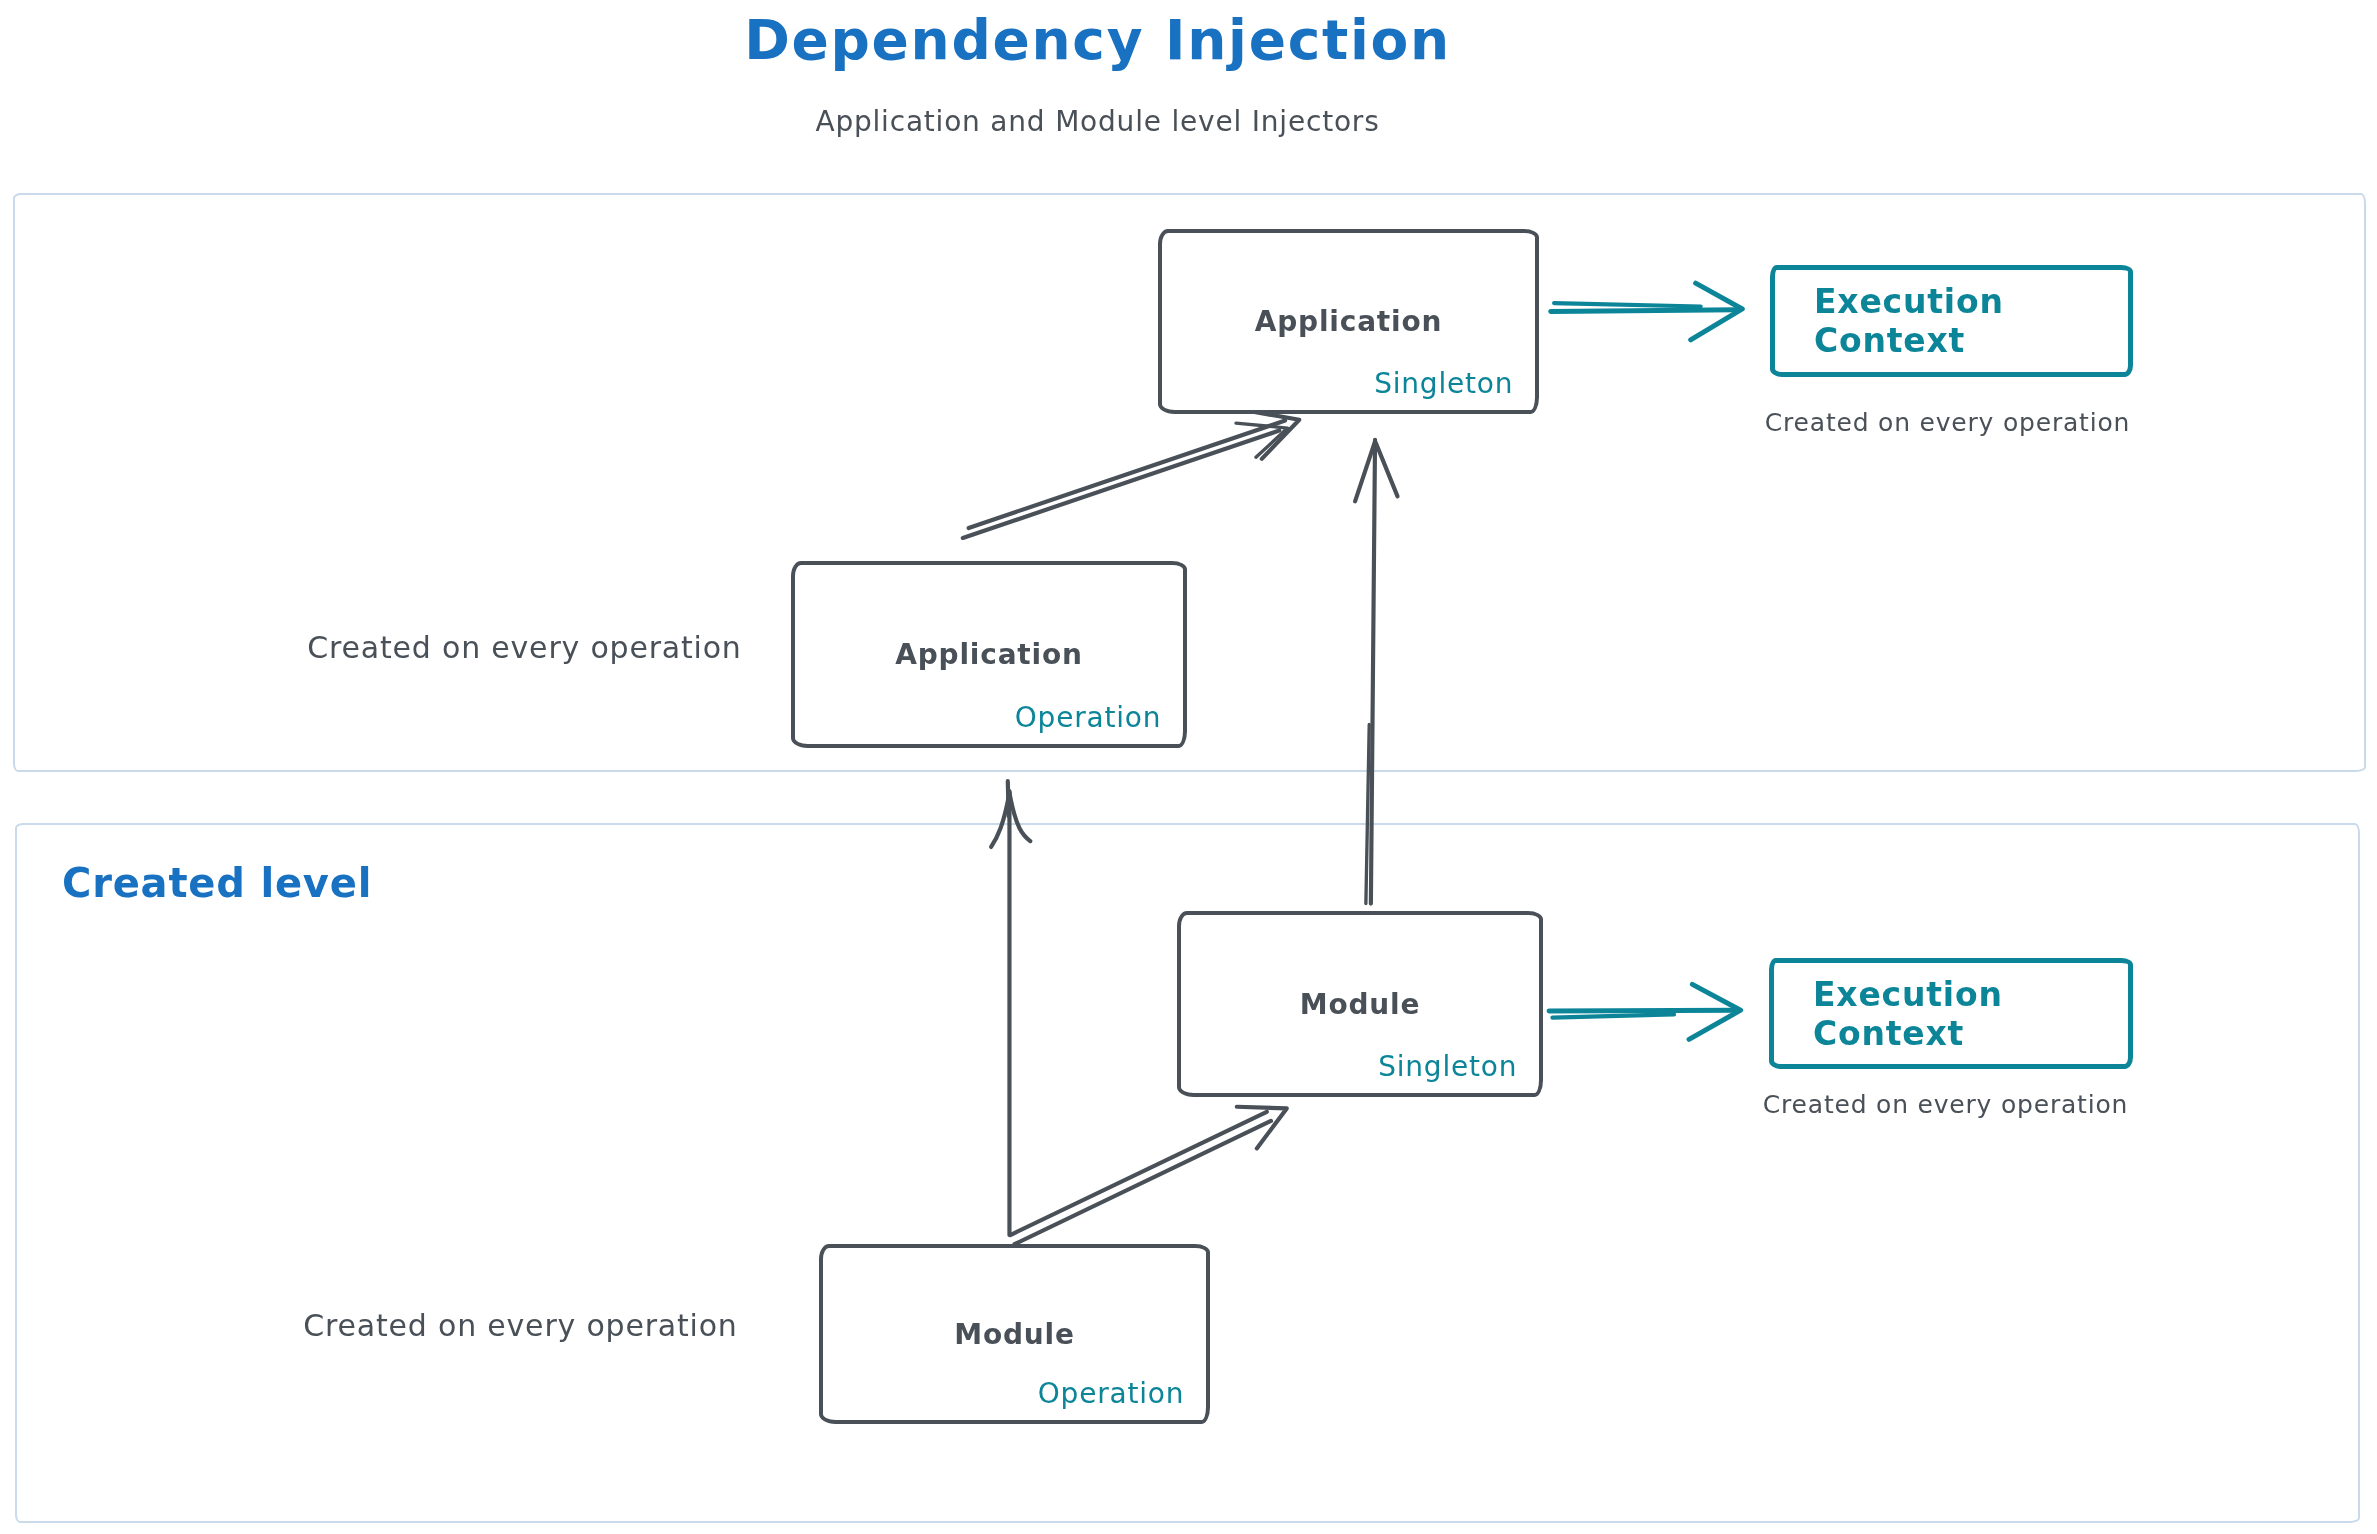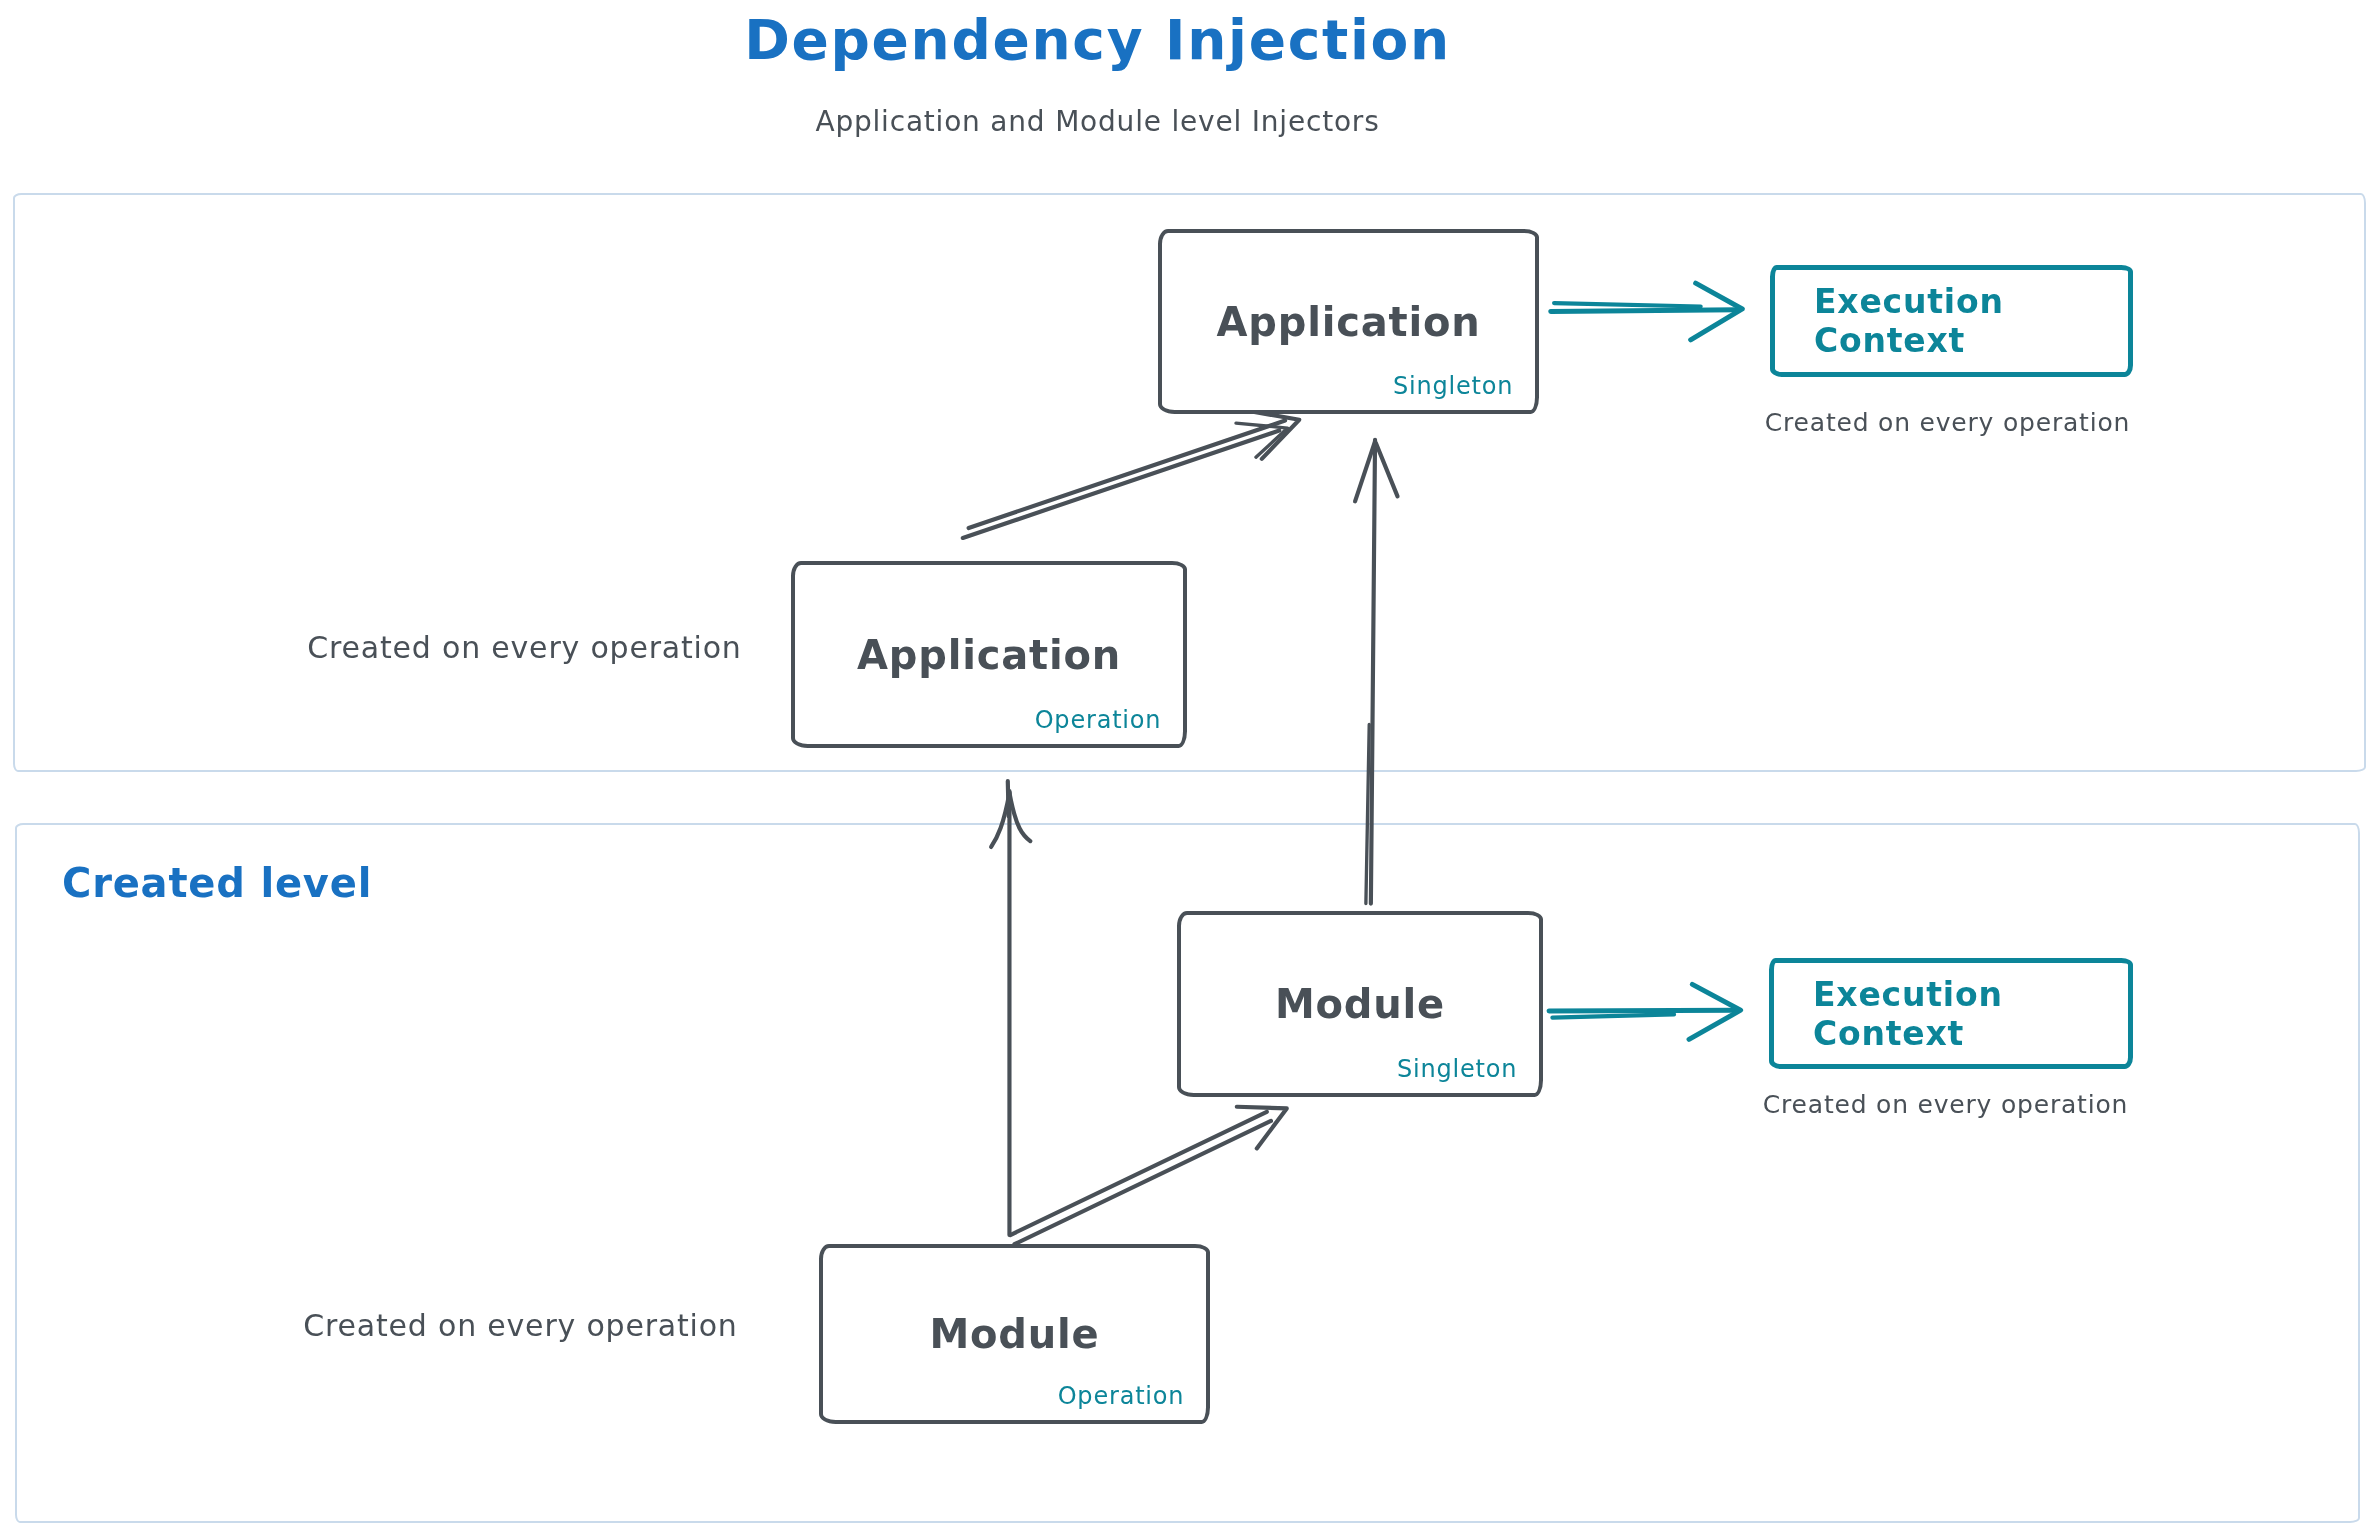--- a/index.html
+++ b/index.html
@@ -19,22 +19,22 @@
   .sec-app{left:12.5px;top:193px;width:2349px;height:575px;}
   .sec-module{left:15px;top:823px;width:2341px;height:696px;}
   .section-label{font-size:40px;font-weight:bold;color:#1971c2;letter-spacing:0.8px;}
   .lab-app{left:60px;top:243px;}
   .lab-module{left:62px;top:860px;}
 
   
   .node{border:4.2px solid #495057;background:#ffffff;
         border-radius:10px 15px 8.3px 16.7px / 15px 8.3px 16.7px 10px;
         display:flex;align-items:center;justify-content:center;}
-  .node-title{font-size:40px;font-weight:bold;color:#495057;letter-spacing:0.8px;}
-  .node-scope{position:absolute;right:21.7px;bottom:10px;font-size:24px;color:#0c8599;letter-spacing:0.8px;}
+  .node-title{font-size:28px;font-weight:bold;color:#495057;letter-spacing:0.8px;}
+  .node-scope{position:absolute;right:21.7px;bottom:10px;font-size:28px;color:#0c8599;letter-spacing:0.8px;}
   .n-app-singleton{left:1158px;top:229px;width:373px;height:177px;}
   .n-app-operation{left:791px;top:561px;width:388px;height:179px;}
   .n-module-singleton{left:1177px;top:911px;width:358px;height:178px;}
   .n-module-operation{left:819px;top:1244px;width:383px;height:172px;}
 
   
   .exec{border:5px solid #0c8599;background:#ffffff;
         border-radius:6.7px 11.7px 8.3px 11.7px / 11.7px 6.7px 11.7px 8.3px;
         display:flex;align-items:center;justify-content:center;}
   .exec-title{font-size:33px;font-weight:bold;color:#0c8599;letter-spacing:0.8px;margin-left:39px;}

